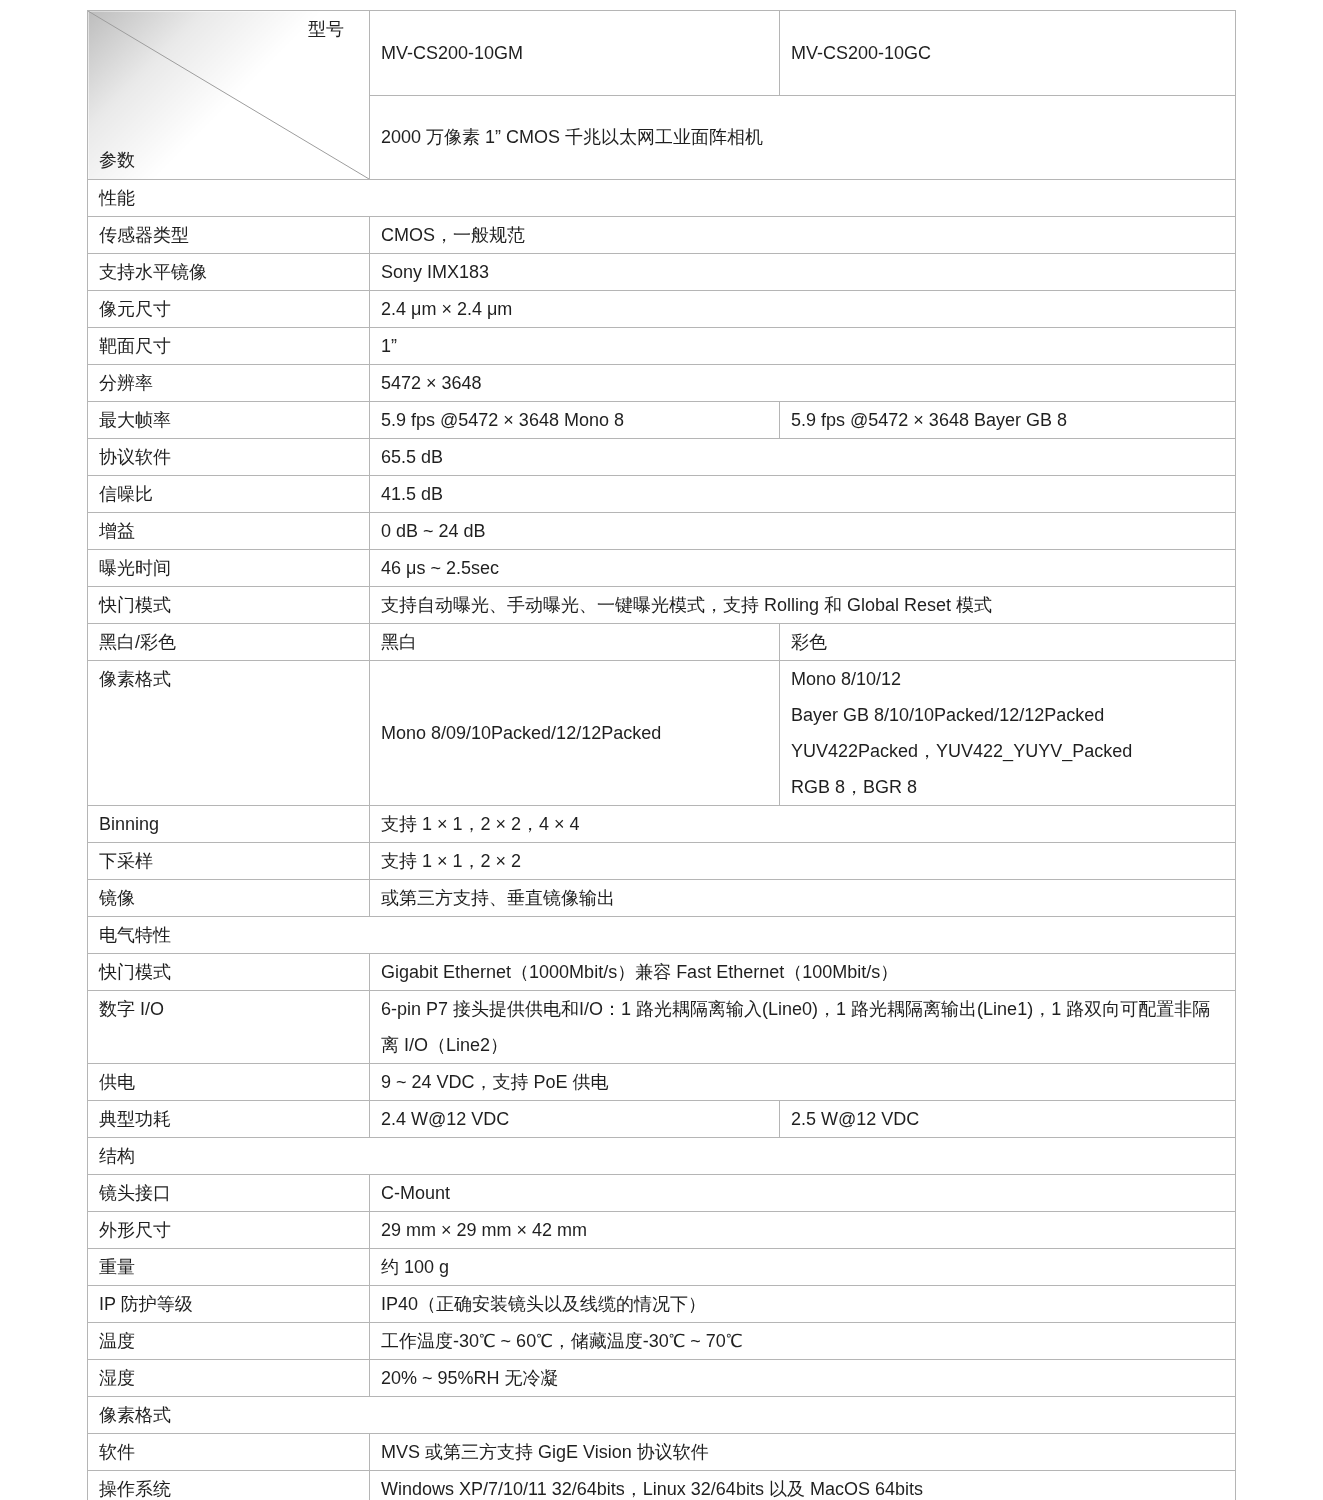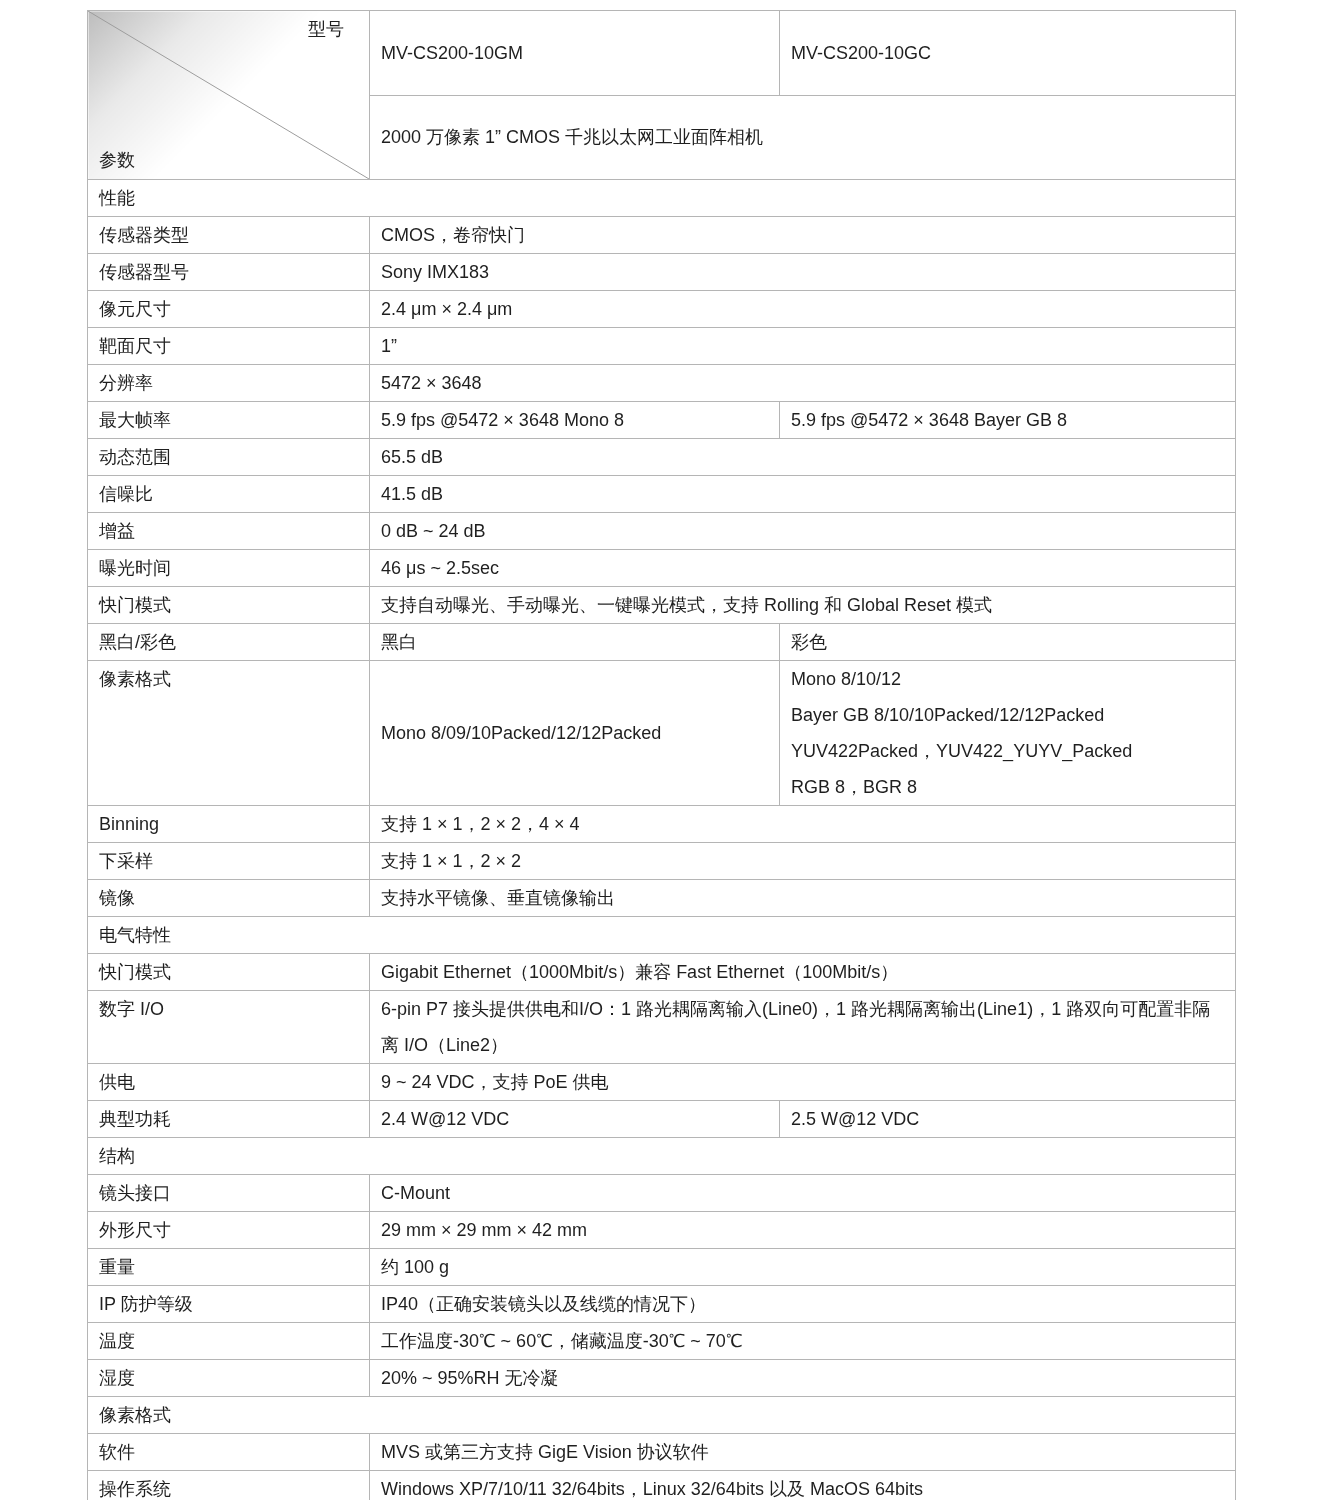--- a/index.html
+++ b/index.html
@@ -82,45 +82,45 @@
       </tr>
       <tr>
         <td colspan="2">2000 万像素 1” CMOS 千兆以太网工业面阵相机</td>
       </tr>
 
       <tr class="section">
         <td colspan="3">性能</td>
       </tr>
       <tr>
         <td class="lbl">传感器类型</td>
-        <td class="val" colspan="2">CMOS，卷帘快门</td>
-      </tr>
-      <tr>
-        <td class="lbl">传感器型号</td>
+        <td class="val" colspan="2">CMOS，一般规范</td>
+      </tr>
+      <tr>
+        <td class="lbl">支持水平镜像</td>
         <td class="val" colspan="2">Sony IMX183</td>
       </tr>
       <tr>
         <td class="lbl">像元尺寸</td>
         <td class="val" colspan="2">2.4 μm × 2.4 μm</td>
       </tr>
       <tr>
         <td class="lbl">靶面尺寸</td>
         <td class="val" colspan="2">1”</td>
       </tr>
       <tr>
         <td class="lbl">分辨率</td>
         <td class="val" colspan="2">5472 × 3648</td>
       </tr>
       <tr>
         <td class="lbl">最大帧率</td>
         <td class="val">5.9 fps @5472 × 3648 Mono 8</td>
         <td class="val">5.9 fps @5472 × 3648 Bayer GB 8</td>
       </tr>
       <tr>
-        <td class="lbl">动态范围</td>
+        <td class="lbl">协议软件</td>
         <td class="val" colspan="2">65.5 dB</td>
       </tr>
       <tr>
         <td class="lbl">信噪比</td>
         <td class="val" colspan="2">41.5 dB</td>
       </tr>
       <tr>
         <td class="lbl">增益</td>
         <td class="val" colspan="2">0 dB ~ 24 dB</td>
       </tr>
@@ -148,21 +148,21 @@
       <tr>
         <td class="lbl">Binning</td>
         <td class="val" colspan="2">支持 1 × 1，2 × 2，4 × 4</td>
       </tr>
       <tr>
         <td class="lbl">下采样</td>
         <td class="val" colspan="2">支持 1 × 1，2 × 2</td>
       </tr>
       <tr>
         <td class="lbl">镜像</td>
-        <td class="val" colspan="2">支持水平镜像、垂直镜像输出</td>
+        <td class="val" colspan="2">或第三方支持、垂直镜像输出</td>
       </tr>
 
       <tr class="section">
         <td colspan="3">电气特性</td>
       </tr>
       <tr>
         <td class="lbl">快门模式</td>
         <td class="val" colspan="2">Gigabit Ethernet（1000Mbit/s）兼容 Fast Ethernet（100Mbit/s）</td>
       </tr>
       <tr>

